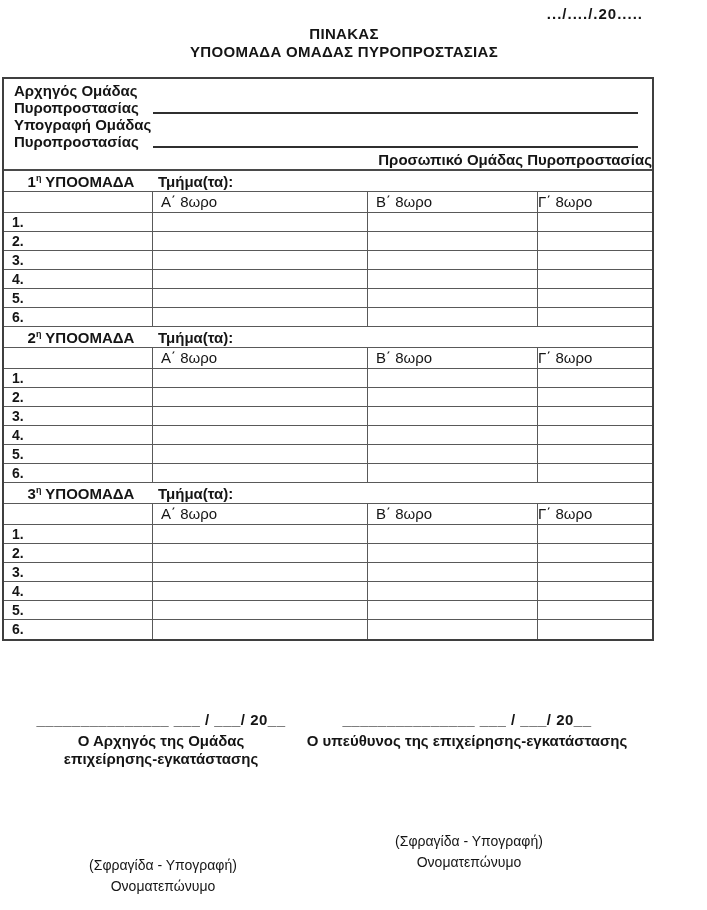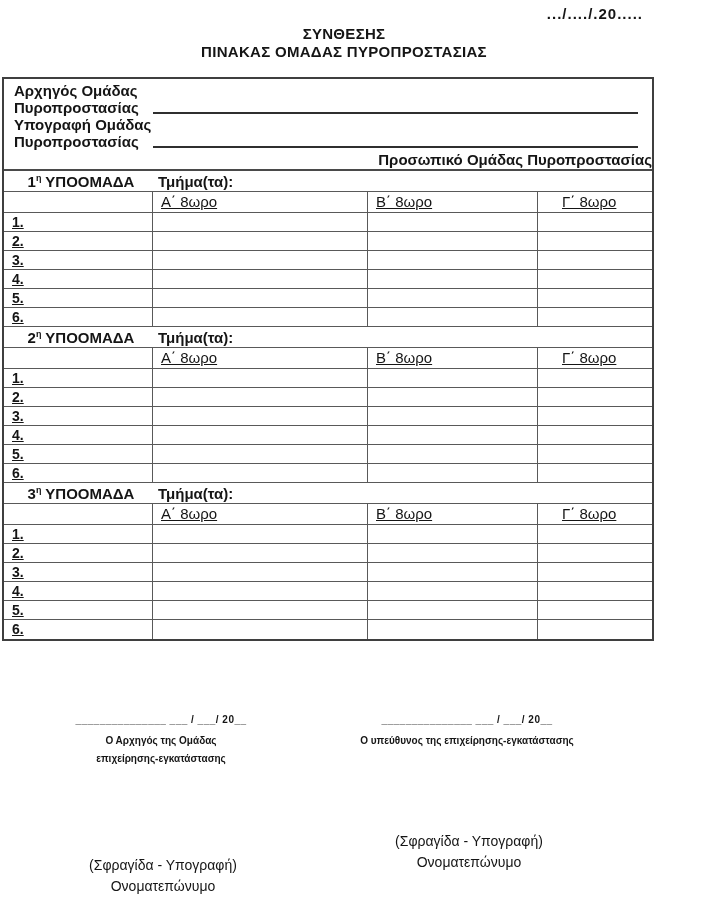--- a/index.html
+++ b/index.html
@@ -14,51 +14,51 @@
   
   .formbox { position:absolute; top:77px; left:2px; width:652px; border:2px solid #3f3f3f; box-sizing:border-box; background:#fff; }
   .head-area { padding:3px 12px 0 10px; }
   .head-row { display:flex; align-items:flex-end; height:17px; font-size:15px; font-weight:bold; line-height:16px; white-space:nowrap; }
   .uline { flex:1; border-bottom:2px solid #2f2f2f; margin:0 2px 2px 14px; }
   .personnel { height:19px; line-height:19px; text-align:right; font-weight:bold; font-size:15px; border-bottom:2px solid #4a4a4a; }
   .sec-title { display:flex; height:21px; line-height:21px; font-size:15px; font-weight:bold; border-bottom:1px solid #595959; box-sizing:border-box;text-align:center; }
   .sec-ord { width:146px; padding-left:8px; box-sizing:border-box; }
   .sec-ord sup { font-size:9px; line-height:0; }
   .sec-dept { padding-left:8px; }
-  .row { display:flex; height:19px; border-bottom:1px solid #595959; box-sizing:border-box;text-decoration:underline; }
+  .row { display:flex; height:19px; border-bottom:1px solid #595959; box-sizing:border-box; }
   .row.hdr { height:21px; line-height:20px; font-size:15px; font-weight:normal; }
   .row .c { box-sizing:border-box; }
   .c1 { width:148px; padding-left:8px; }
   .c2 { width:175px; padding-left:8px; border-left:1px solid #595959; }
   .c3 { width:170px; padding-left:8px; border-left:1px solid #595959;margin-left:40px; }
-  .c4 { flex:1; padding-left:24px; border-left:1px solid #595959; }
+  .c4 { flex:1; padding-left:0; border-left:1px solid #595959; }
   .num { font-weight:bold; font-size:14px; line-height:18px; }
   .section:last-child .row:last-child { border-bottom:none; }
   
-  .sig { position:absolute; text-align:center; font-weight:bold; font-size:10px; }
+  .sig { position:absolute; text-align:center; font-weight:bold; font-size:15px; }
   .sig-left { top:710px; left:28px; width:266px; }
   .sig-right { top:710px; left:300px; width:334px; }
   .sig .dline { line-height:20px; white-space:nowrap; letter-spacing:.5px; }
   .sig .cap { line-height:18px; margin-top:2px; }
   .sig .cap + .cap { margin-top:0; }
   
   .stamp { position:absolute; text-align:center; font-size:14px; line-height:21px; font-weight:normal; }
   .stamp-left { top:855px; left:57px; width:212px; }
   .stamp-right { top:831px; left:363px; width:212px; }
 </style>
 </head>
 <body>
 
 <div class="page">
 
   <div class="top-date">.../..../.20.....</div>
 
   <div class="title-block">
-    <div>ΣΥΝΘΕΣΗΣ</div>
-    <div>ΠΙΝΑΚΑΣ ΟΜΑΔΑΣ ΠΥΡΟΠΡΟΣΤΑΣΙΑΣ</div>
+    <div>ΠΙΝΑΚΑΣ</div>
+    <div>ΥΠΟΟΜΑΔΑ ΟΜΑΔΑΣ ΠΥΡΟΠΡΟΣΤΑΣΙΑΣ</div>
   </div>
 
   <div class="formbox">
 
     <div class="head-area">
       <div class="head-row">
         <span>Αρχηγός Ομάδας</span>
       </div>
       <div class="head-row">
         <span>Πυροπροστασίας</span>

